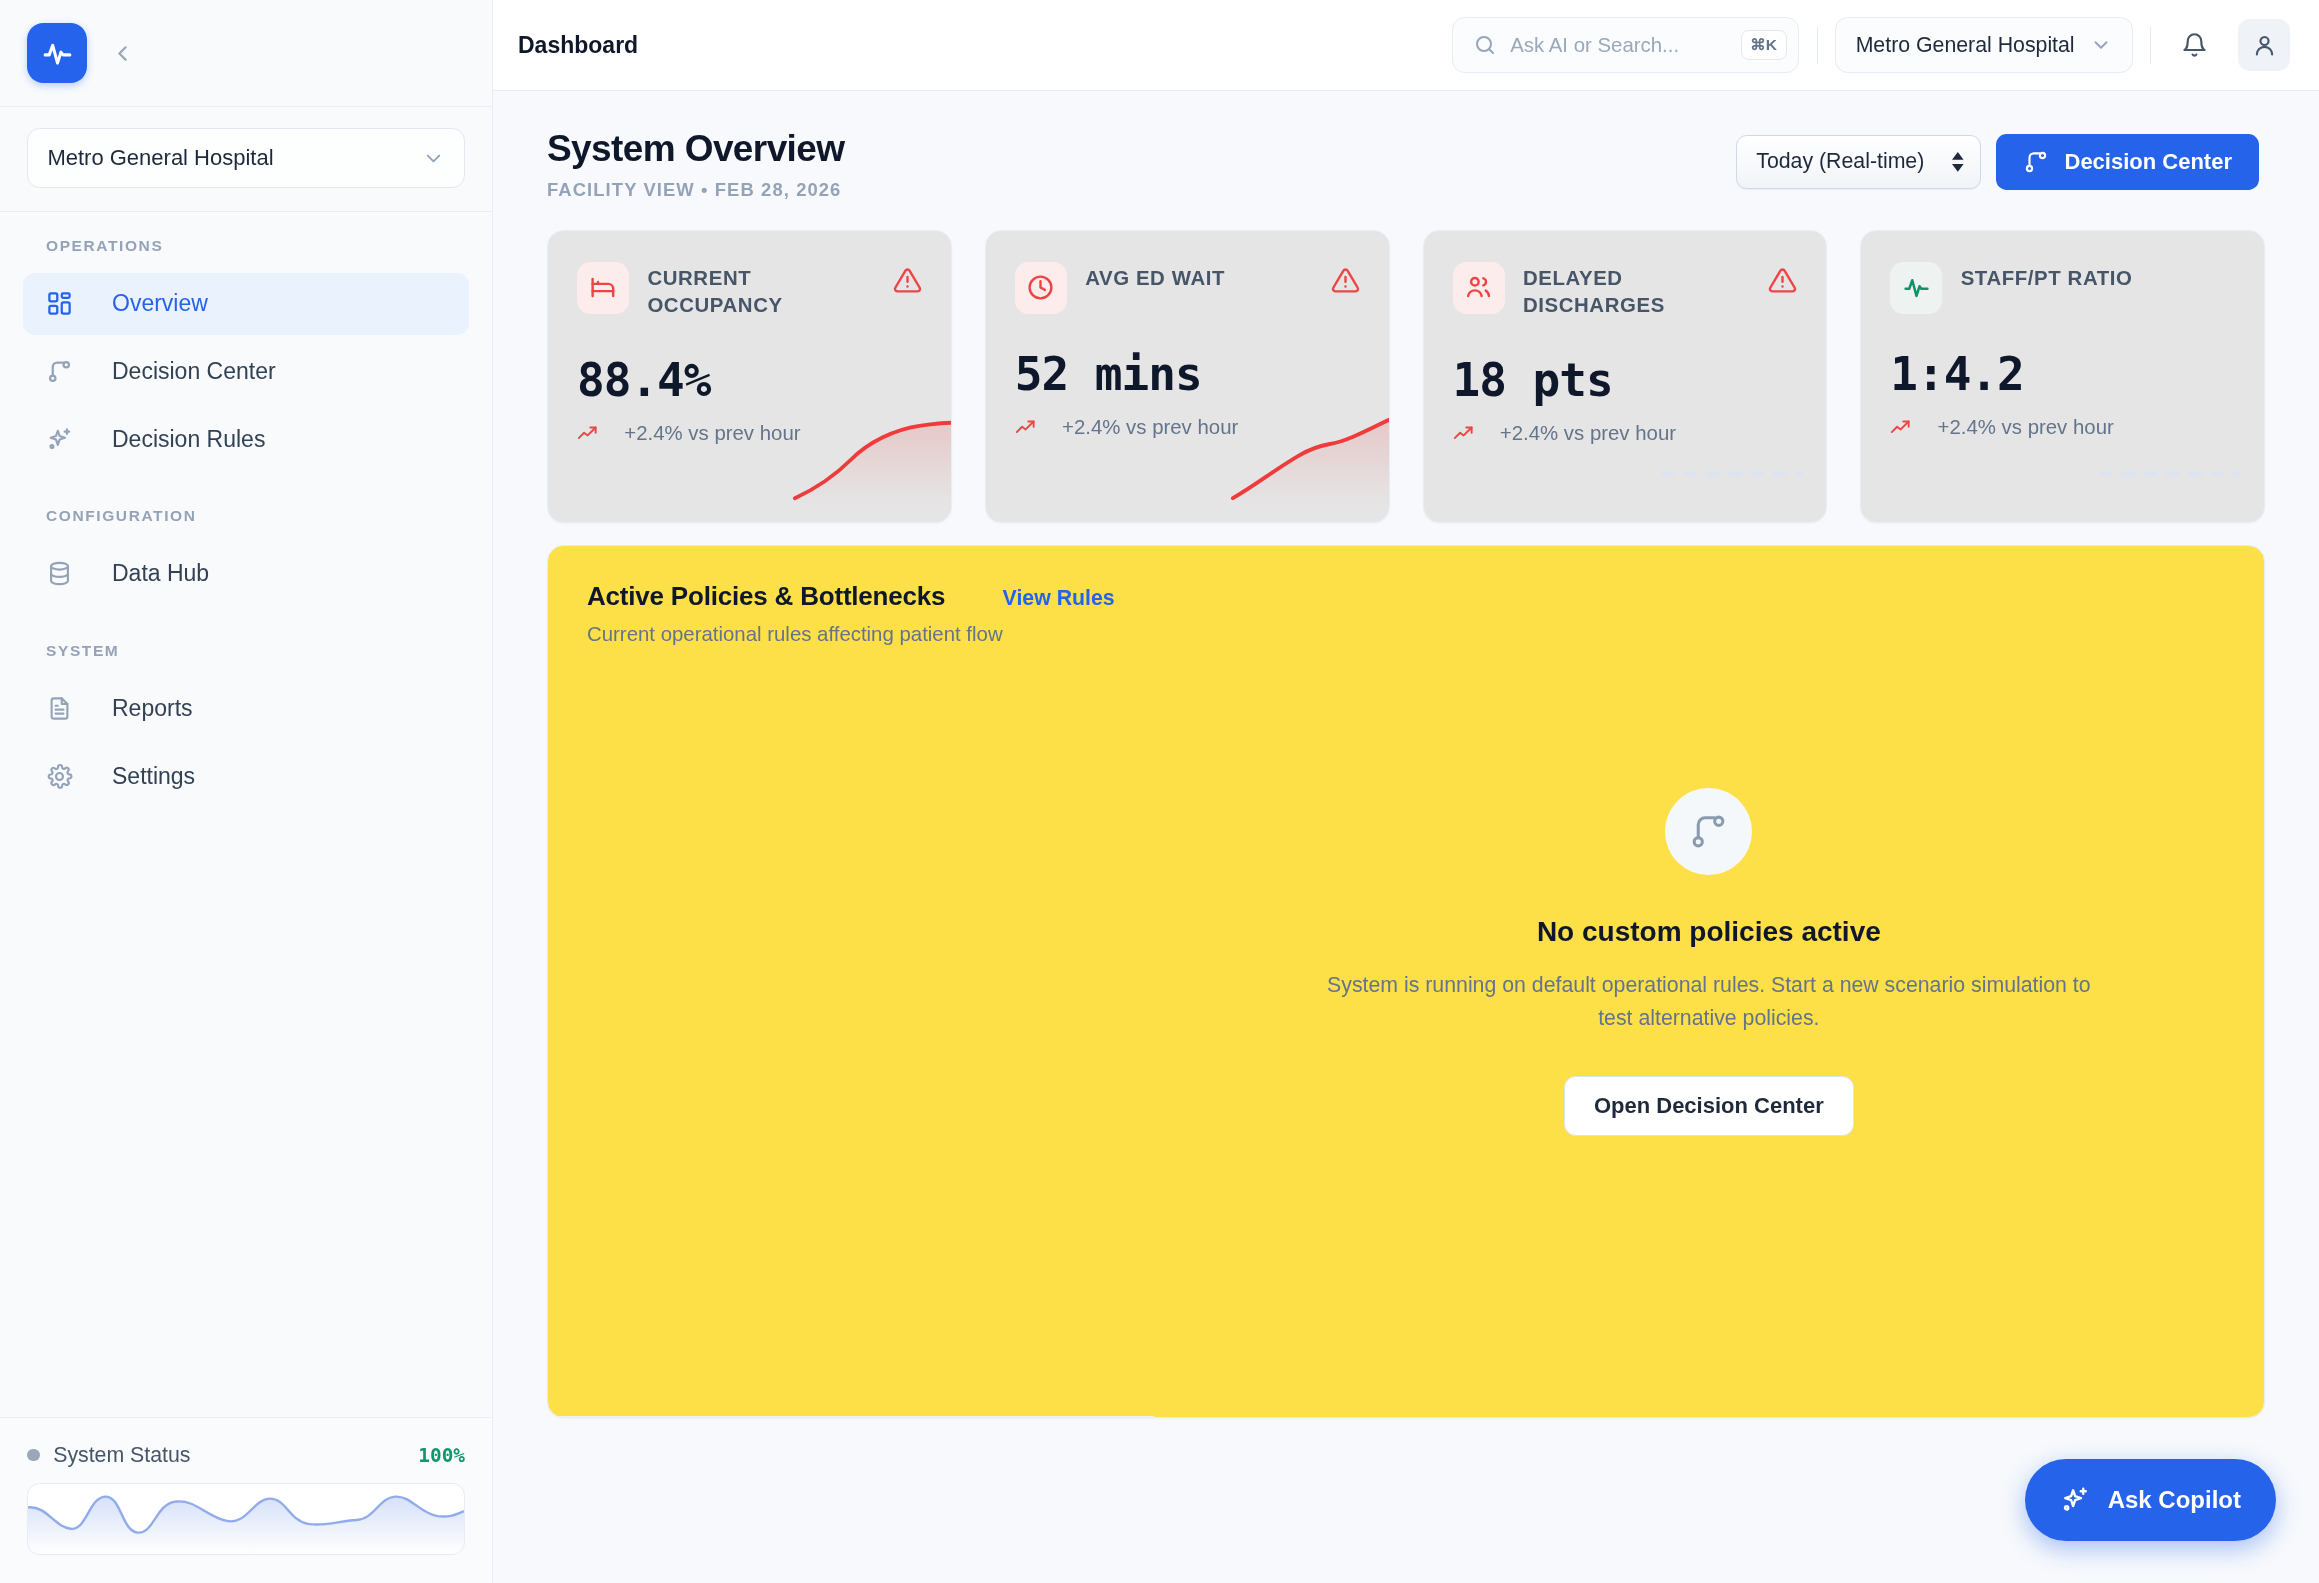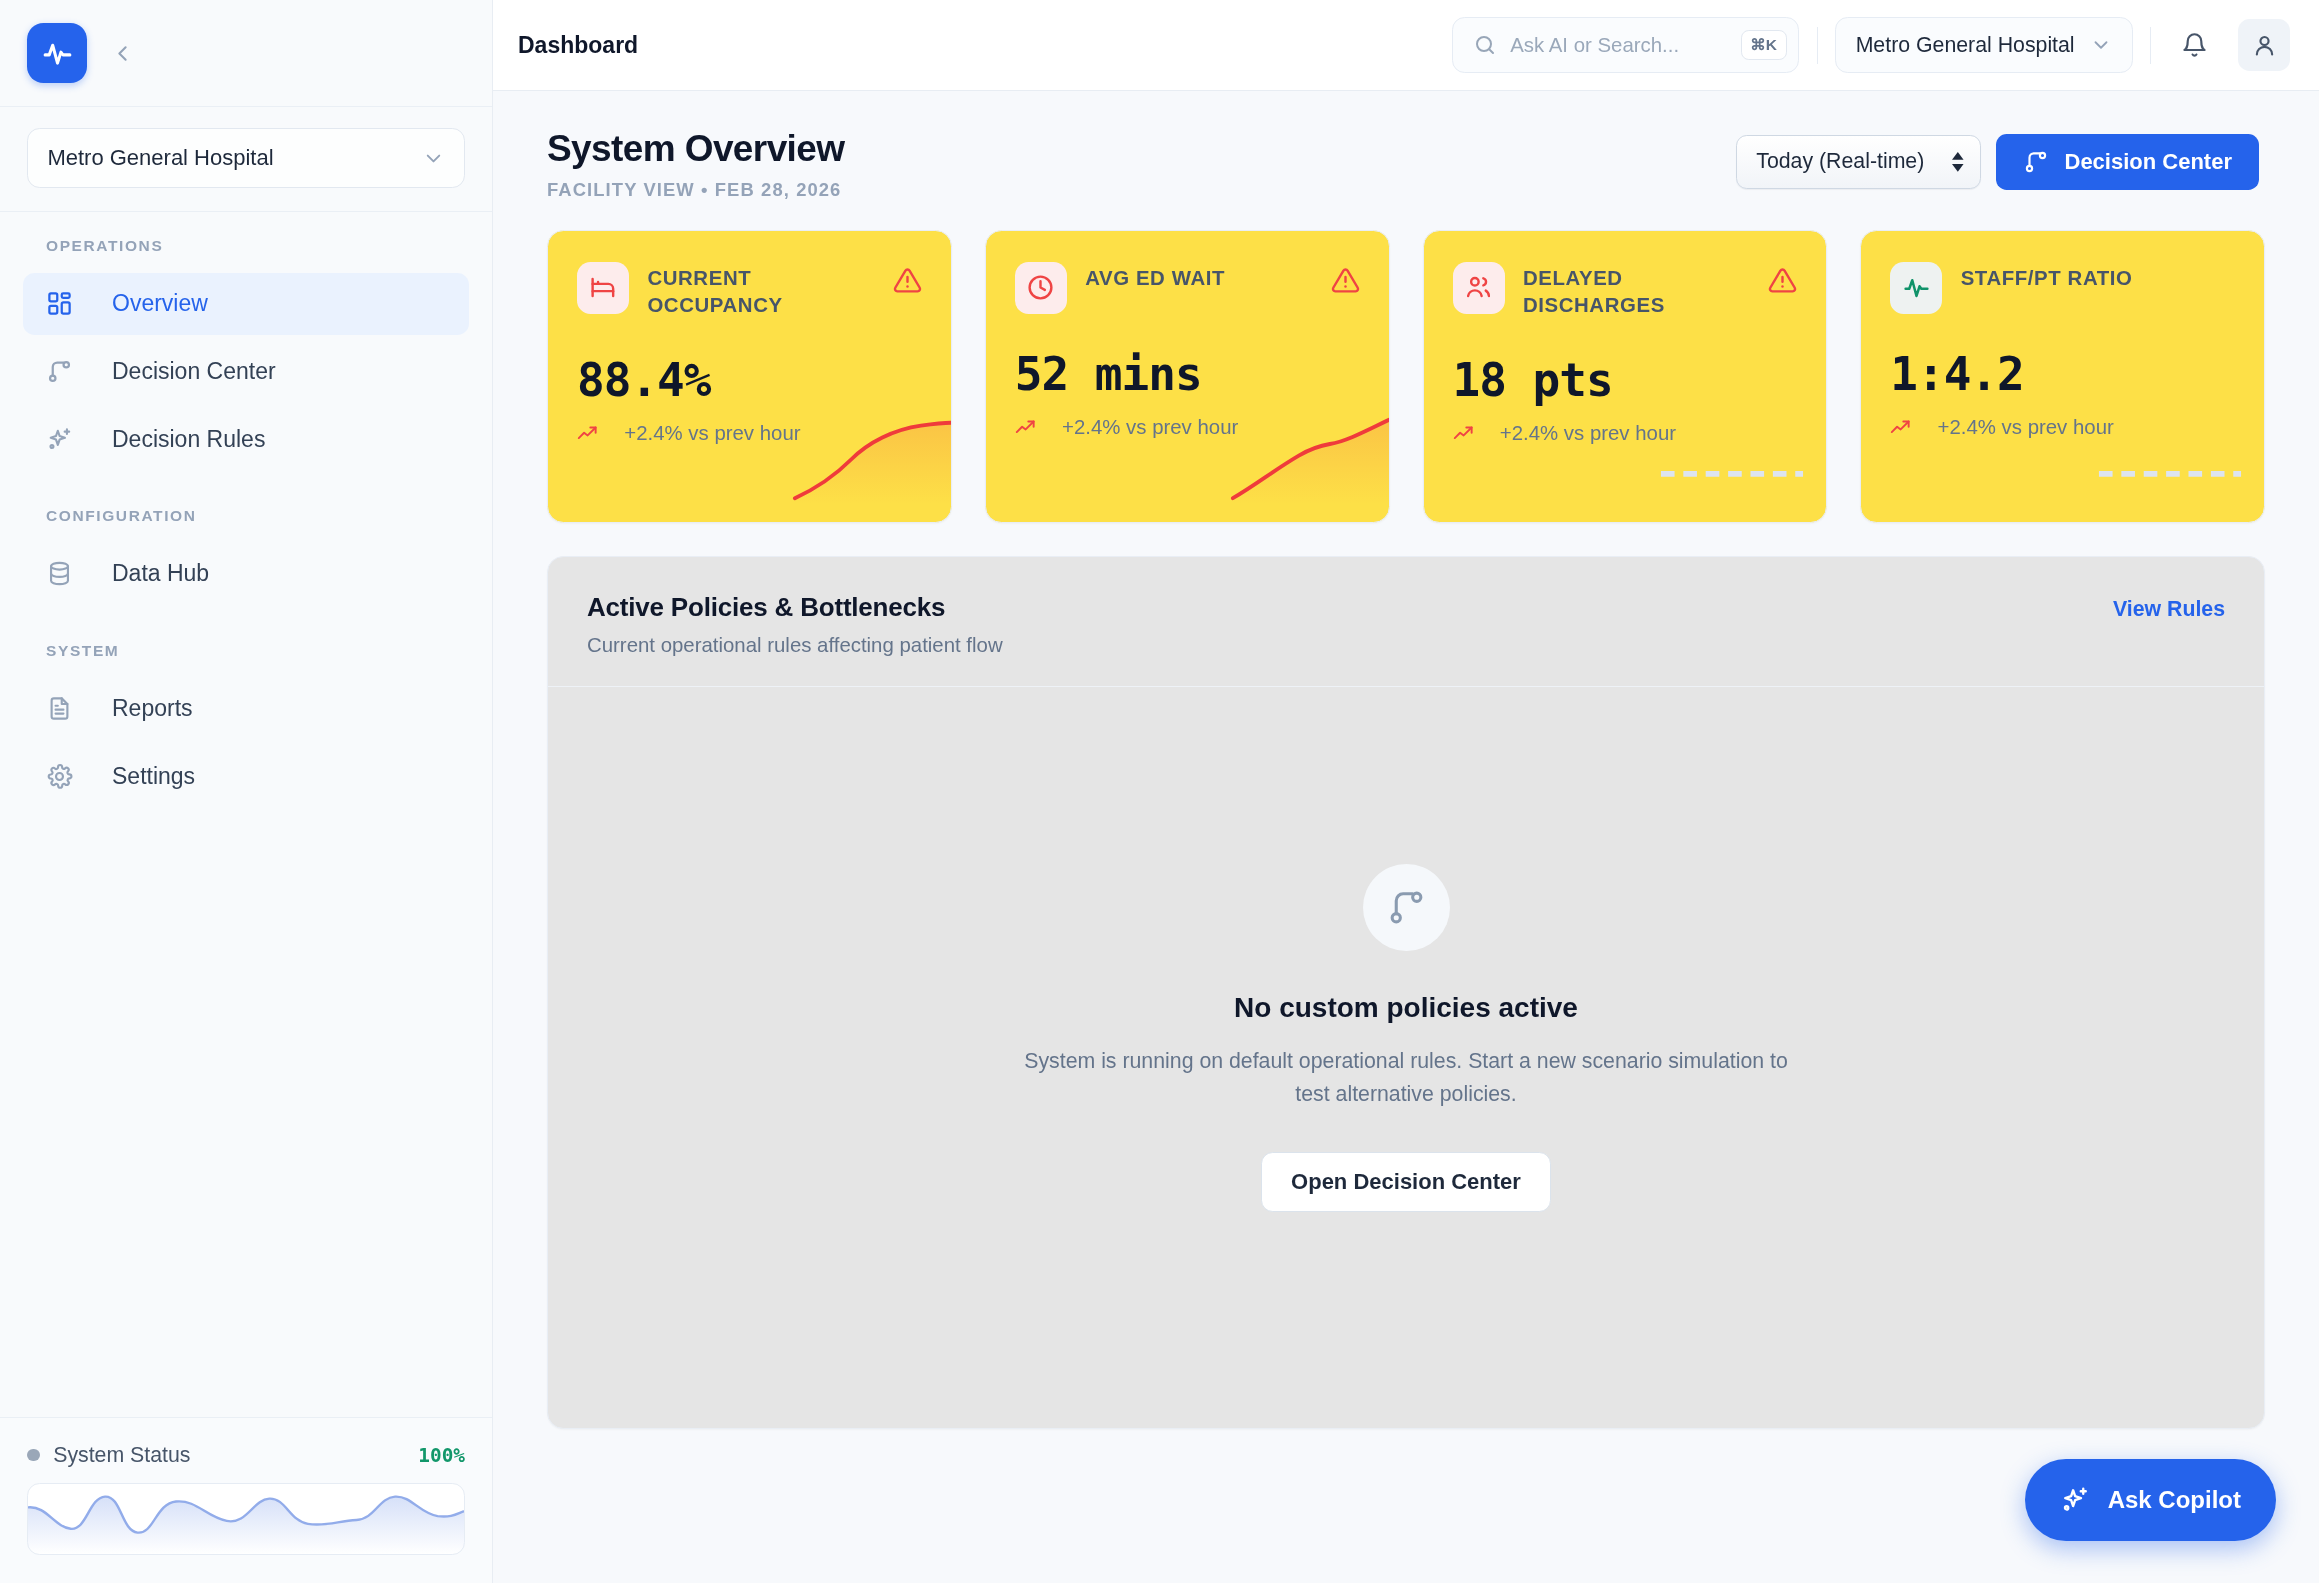--- a/index.html
+++ b/index.html
@@ -133,21 +133,21 @@
     height: 56px; border-radius: 10.7px; background: #2563eb; color: #fff;
     display: flex; align-items: center; gap: 15.5px; padding: 0 27px; cursor: pointer;
     font-size: 22px; font-weight: 700; white-space: nowrap;
   }
 
   .content { flex: 1; padding: 0 54px 0 54px; overflow: hidden; }
 
   
   .kpi-row { display: flex; gap: 33px; }
   .kpi {
-    flex: 1; height: 293px; background: #fde047;
+    flex: 1; height: 293px; background: #e5e5e5;
     border: 1px solid #e9eef5; border-radius: 16.5px;
     padding: 31px 29px 25px 29px; position: relative; overflow: hidden;
     box-shadow: 0 1px 1.9px rgba(15,23,42,.03);
   }
   .kpi-top { display: flex; align-items: flex-start; gap: 18.4px; }
   .kpi-ico {
     width: 52px; height: 52px; border-radius: 13.6px; flex: 0 0 auto;
     display: flex; align-items: center; justify-content: center;
   }
   .kpi-ico.red { background: #fdecec; color: #ef4444; }
@@ -163,22 +163,22 @@
     letter-spacing: -1px; margin-top: 33px;
   }
   .kpi-foot { display: flex; align-items: center; gap: 26px; margin-top: 13.6px; }
   .kpi-trend-ico { color: #ef4444; flex: 0 0 auto; display: flex; }
   .kpi-delta { font-size: 20.4px; color: #64748b; line-height: 1.3; max-width: 213px; }
   .kpi-spark { position: absolute; right: 0; bottom: 17.5px; width: 160px; height: 89px; }
   .kpi-spark-dash { position: absolute; right: 21.3px; bottom: 45px; width: 146px; height: 5.8px; }
 
   
   .panel {
-    margin-top: 33px; background: #e5e5e5; border: 1px solid #e9eef5;
-    border-radius: 16.5px; height: 873px; display: flex; flex-direction: column;
+    margin-top: 22px; background: #fde047; border: 1px solid #e9eef5;
+    border-radius: 16.5px; height: 873px; display: flex; flex-direction: row;
     overflow: hidden; box-shadow: 0 1px 1.9px rgba(15,23,42,.03);
   }
   .panel-head {
     display: flex; align-items: flex-start; padding: 35px 39px 29px 39px;
     border-bottom: 1px solid #eef2f7;
   }
   .panel-head .ph-l { flex: 1; }
   .panel-title { font-size: 26px; font-weight: 700; color: #0f172a; margin-bottom: 11.6px; letter-spacing: -0.2px; }
   .panel-sub { font-size: 20.4px; color: #64748b; }
   .link-btn { font-size: 21.3px; font-weight: 600; color: #2563eb; cursor: pointer; padding-top: 5.8px; white-space: nowrap; }

